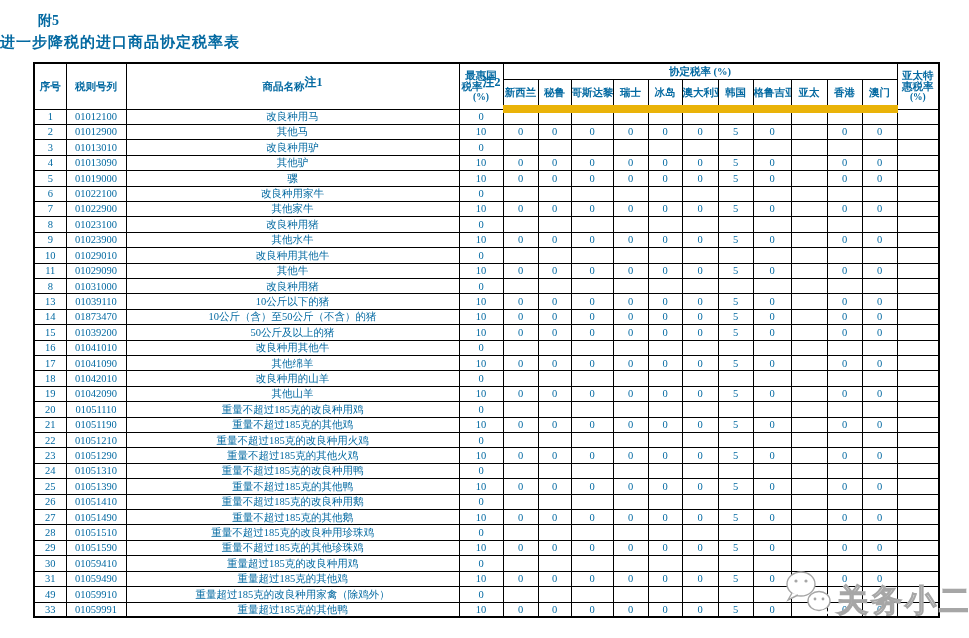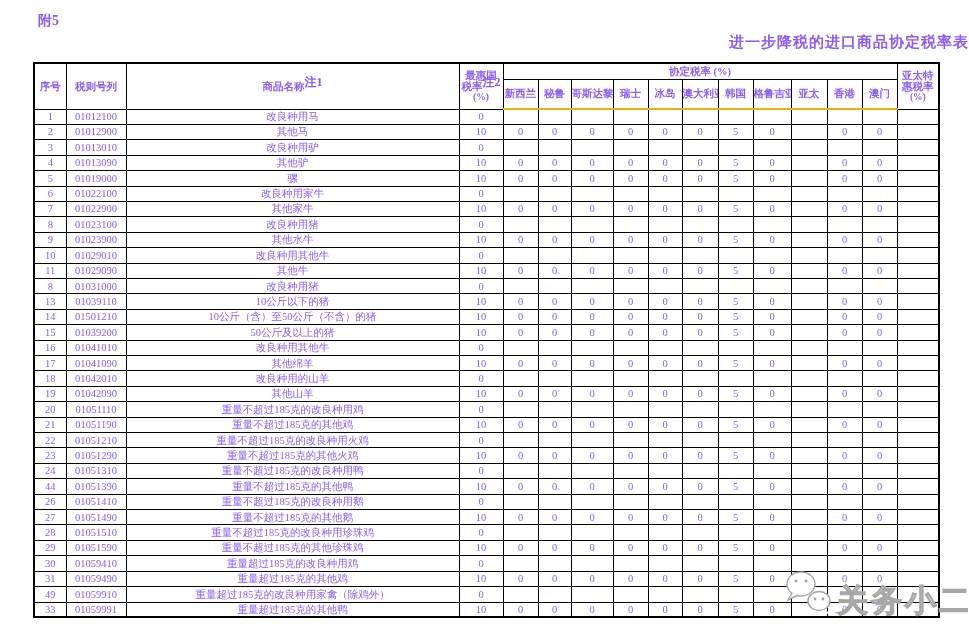--- a/index.html
+++ b/index.html
@@ -1,43 +1,43 @@
 <!DOCTYPE html>
 <html><head>
 <meta charset="utf-8">
 <style>
   html,body { margin:0; padding:0; background:#fff; }
   .sheet {
     position:relative; width:969px; height:638px; background:#ffffff;
-    font-family:"Liberation Serif","DejaVu Serif",serif; color:#8b5cf6;
+    font-family:"Liberation Serif","DejaVu Serif",serif; color:#0369a1;
     overflow:hidden;
   }
   .attach {
     position:absolute; left:38px; top:12px;
     font-size:14px; font-weight:bold;
   }
   .doc-title {
     position:absolute; left:0; top:33px; width:969px;
-    text-align:right; font-size:15px; font-weight:bold; letter-spacing:1px;
+    text-align:left; font-size:15px; font-weight:bold; letter-spacing:1px;
   }
   table.tariff {
     position:absolute; left:33px; top:62px; width:905px;
     border-collapse:collapse; table-layout:fixed;
     border:2px solid #000;
   }
   table.tariff th, table.tariff td {
     border:1px solid #000; padding:0; margin:0;
     text-align:center; vertical-align:middle;
     font-size:10.5px; line-height:1.08;
     overflow:hidden; white-space:nowrap;
   }
   thead th { font-weight:bold; font-size:11px; white-space:normal; }
   thead tr.tier1 { height:16px; }
   thead tr.tier2 { height:30px; }
-  thead tr.tier2 th { border-bottom:2px solid #eab308; }
+  thead tr.tier2 th { border-bottom:8px solid #eab308; }
   th.rspan { border-bottom:2px solid #000; }
   tbody tr { height:15.42px; }
   td.name { text-align:left; padding-left:3px; font-size:11px; }
   sup { font-size:12px; line-height:0; }
   .mfn-head { font-size:10.5px; }
   .mfn-head .pct { font-size:9.5px; }
   .apta-head { font-size:10.5px; }
   .apta-head .pct { font-size:9.5px; }
   .watermark {
     position:absolute; left:782px; top:566px; width:186px; height:60px;
@@ -333,21 +333,21 @@
       <td>0</td>
       <td>5</td>
       <td>0</td>
       <td></td>
       <td>0</td>
       <td>0</td>
       <td></td>
     </tr>
         <tr>
       <td>14</td>
-      <td>01501210</td>
+      <td>01873470</td>
       <td class="name">10公斤（含）至50公斤（不含）的猪</td>
       <td>10</td>
       <td>0</td>
       <td>0</td>
       <td>0</td>
       <td>0</td>
       <td>0</td>
       <td>0</td>
       <td>5</td>
       <td>0</td>
@@ -530,21 +530,21 @@
       <td></td>
       <td></td>
       <td></td>
       <td></td>
       <td></td>
       <td></td>
       <td></td>
       <td></td>
     </tr>
         <tr>
-      <td>44</td>
+      <td>25</td>
       <td>01051390</td>
       <td class="name">重量不超过185克的其他鸭</td>
       <td>10</td>
       <td>0</td>
       <td>0</td>
       <td>0</td>
       <td>0</td>
       <td>0</td>
       <td>0</td>
       <td>5</td>

